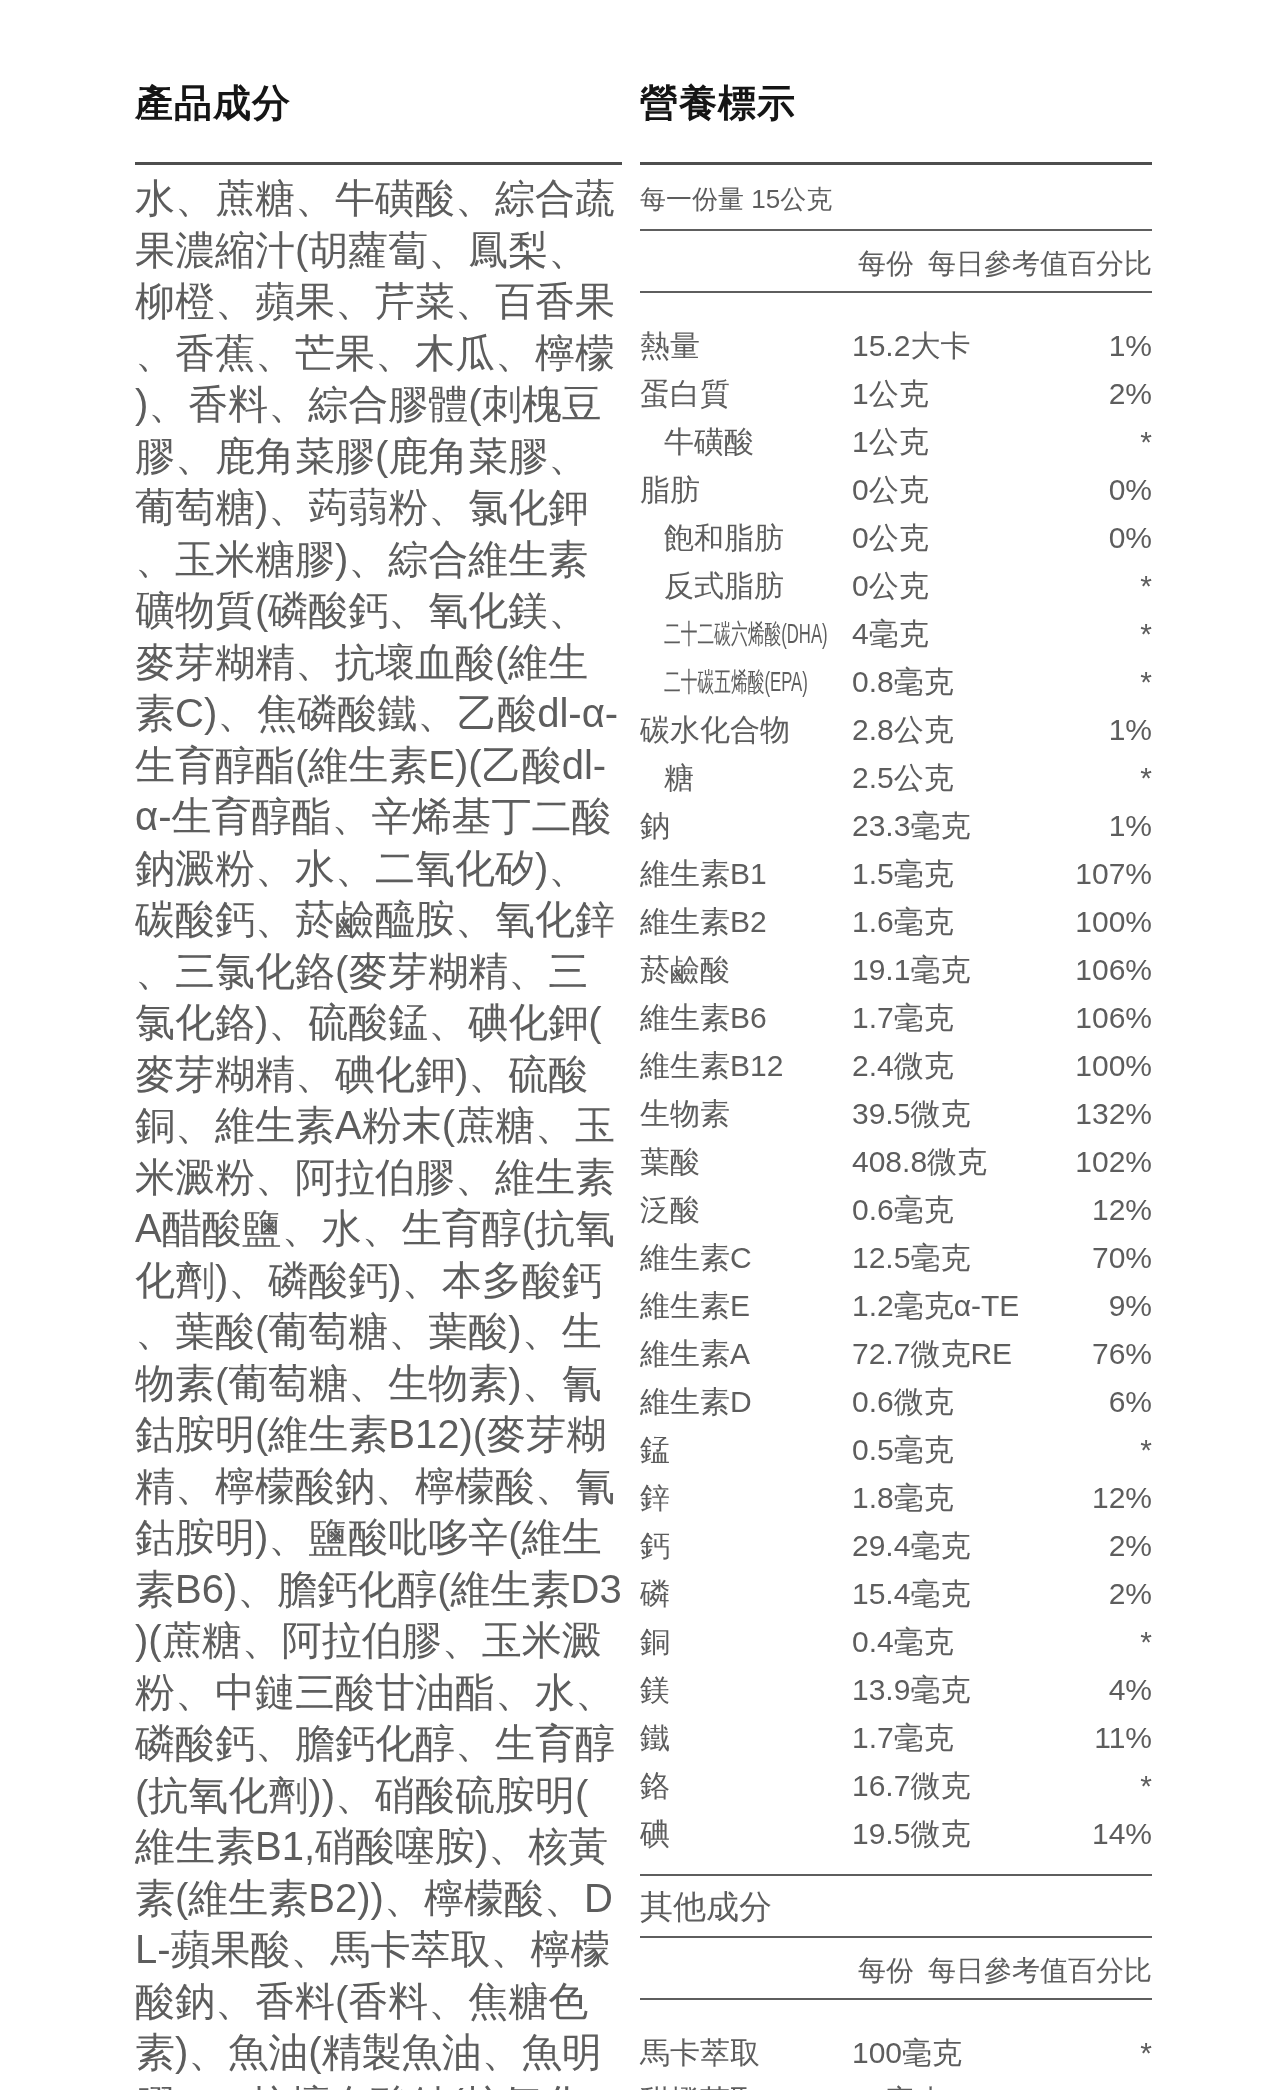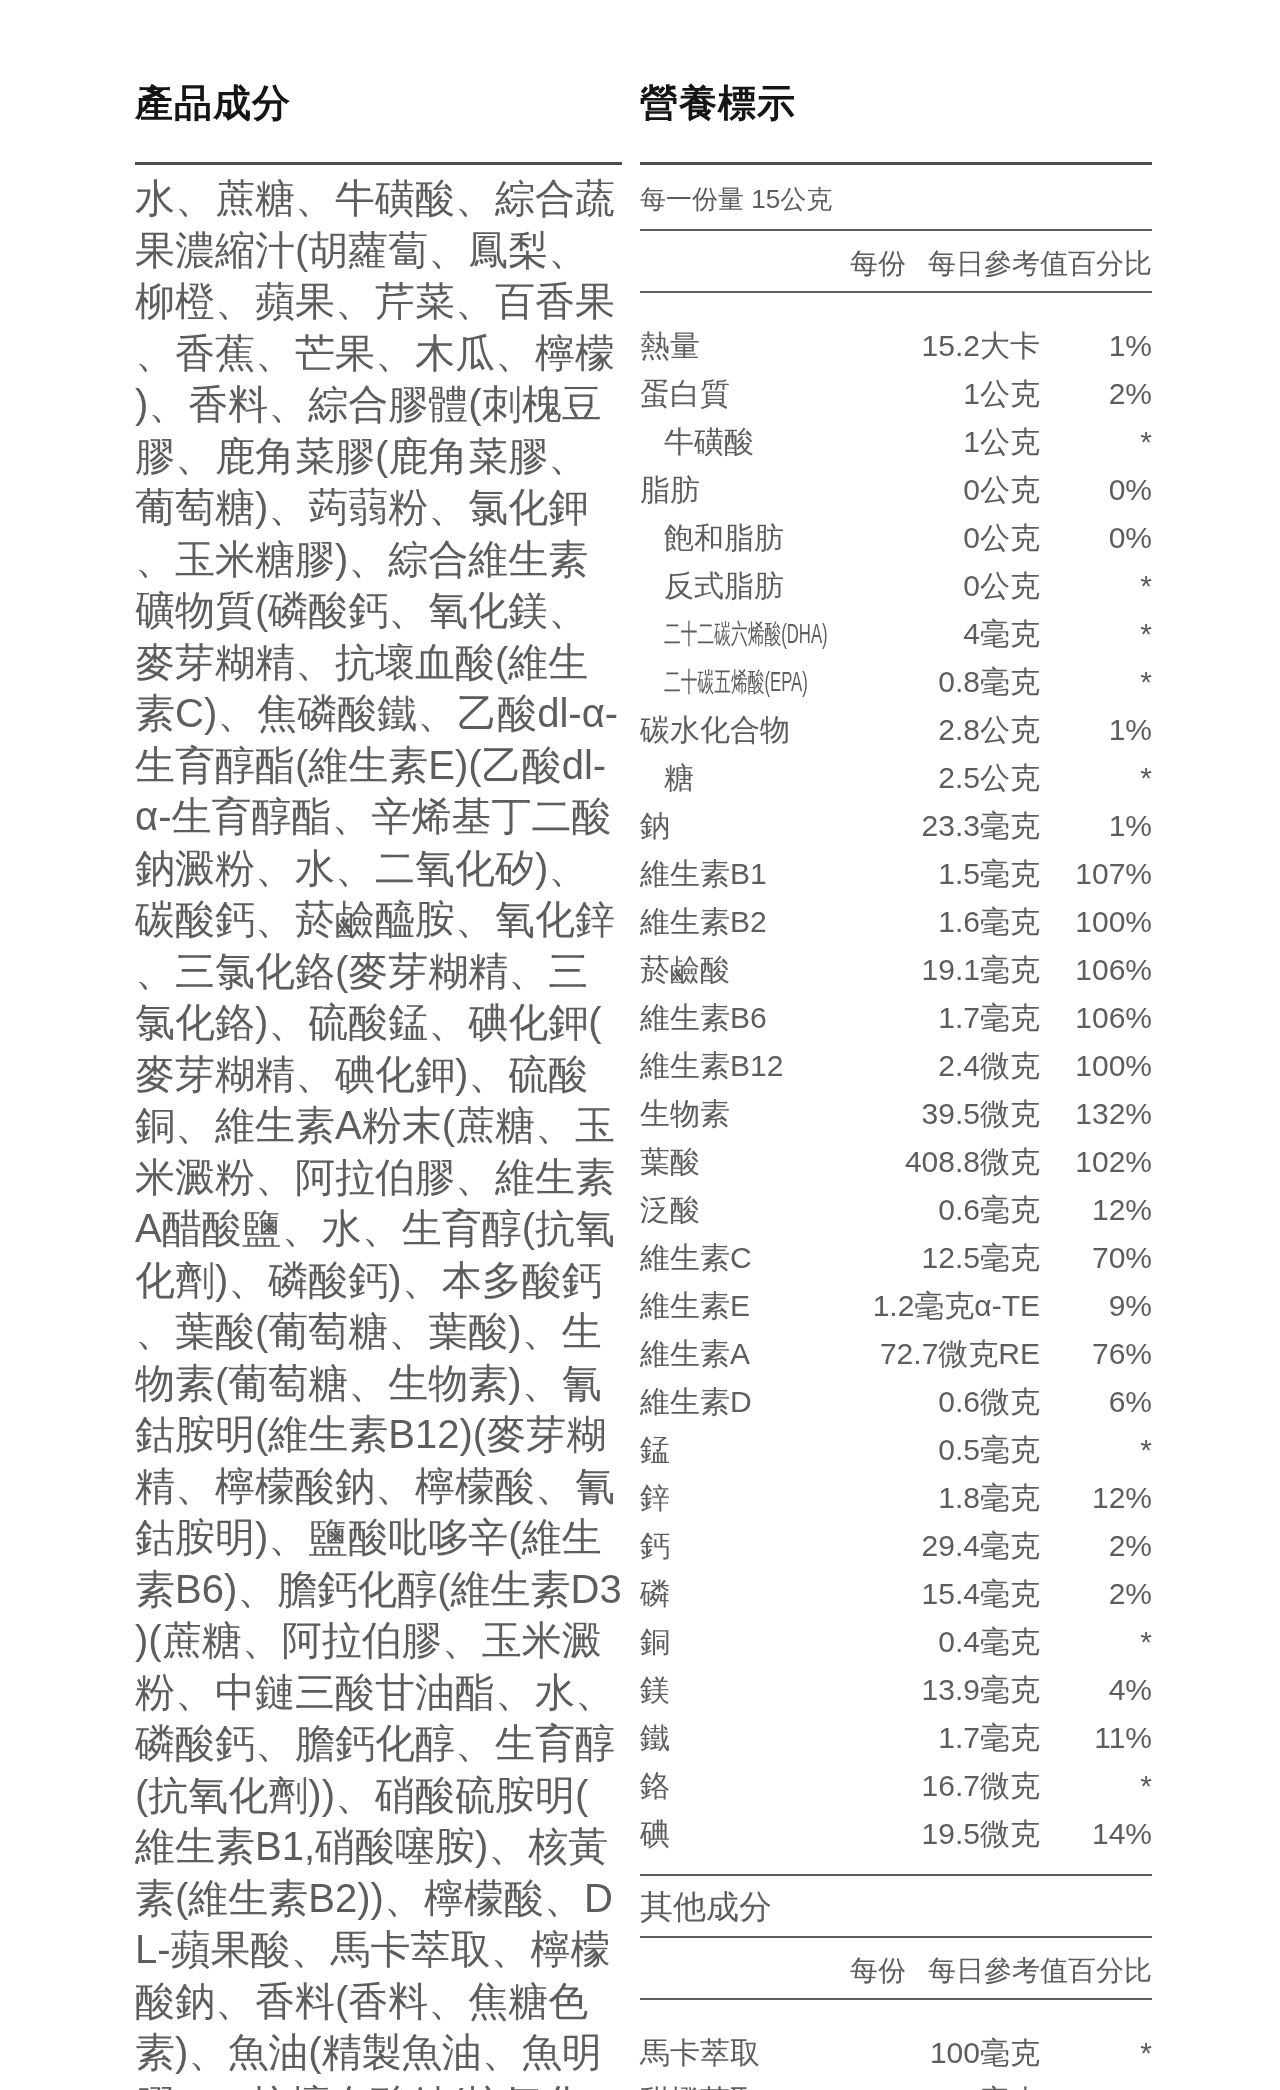--- a/index.html
+++ b/index.html
@@ -20,28 +20,28 @@
 
   
   .ingredients-text {
     margin:8px 0 0 0; font-size:40px; line-height:51.5px; color:#5d5d5d;
     text-align:left; word-break:break-all; line-break:anywhere;
   }
 
   
   .serving-row { font-size:26px; line-height:42px; padding:13px 0 9px 0; }
   .cols-header {
-    display:flex; justify-content:flex-end; align-items:flex-end; gap:22px;
+    display:flex; justify-content:flex-end; align-items:flex-end; gap:14px;
     font-size:28px; line-height:38px; padding:14px 0 8px 0;
   }
   .nrows { padding-top:29px; }
   .row { display:flex; align-items:center; height:48px; font-size:30px; }
   .lbl { flex:0 0 212px; width:212px; white-space:nowrap; overflow:visible; }
   .lbl.indent { padding-left:24px; flex-basis:188px; width:188px; }
-  .amt { flex:1 1 auto; white-space:nowrap;text-align:right; }
+  .amt { flex:1 1 auto; white-space:nowrap; }
   .pct { flex:0 0 auto; min-width:112px; text-align:right; }
   .condensed {
     display:inline-block; transform:scaleX(0.62); transform-origin:0 center;
     font-size:27px; white-space:nowrap;
   }
   .rule-mid { margin-top:16px; }
   .other-title { font-size:33px; line-height:42px; padding:10px 0 8px 0; }
 </style>
 </head>
 <body>

